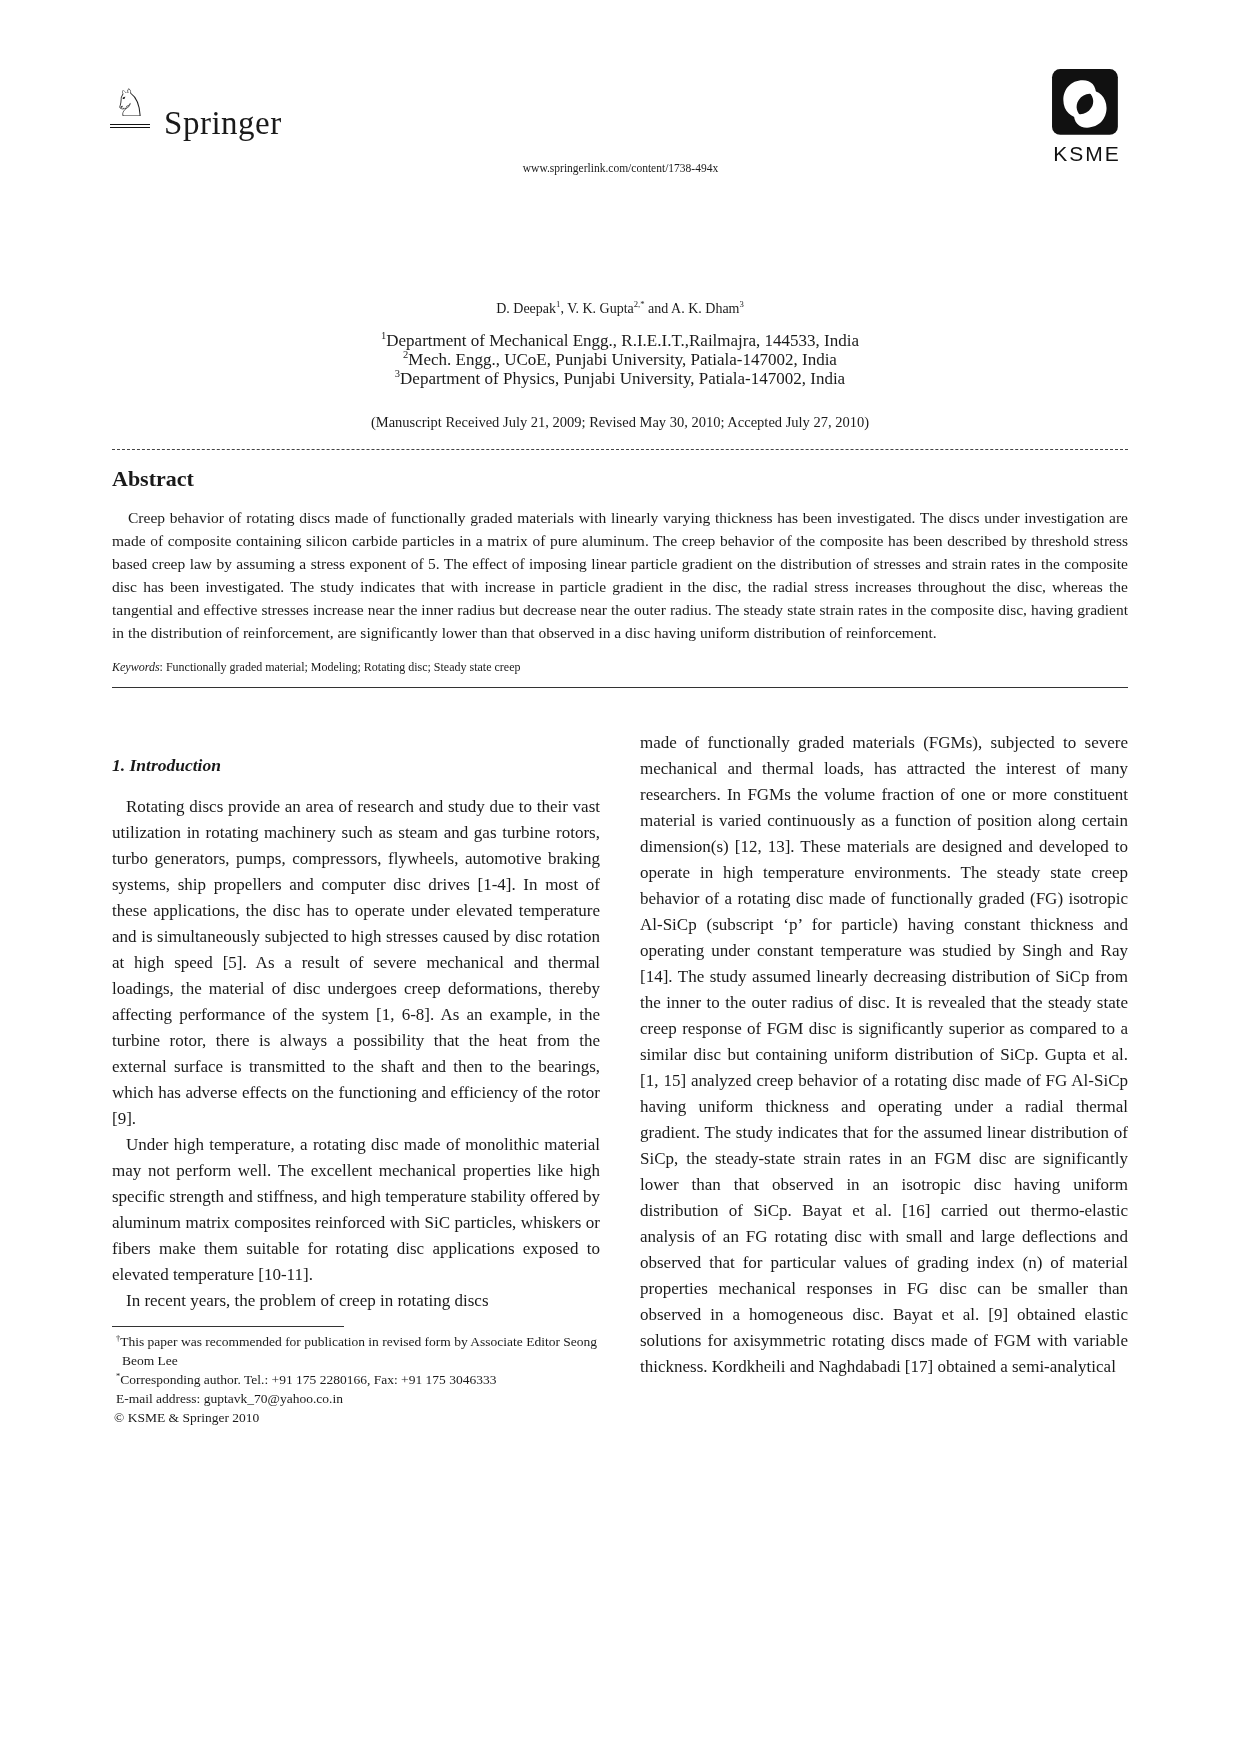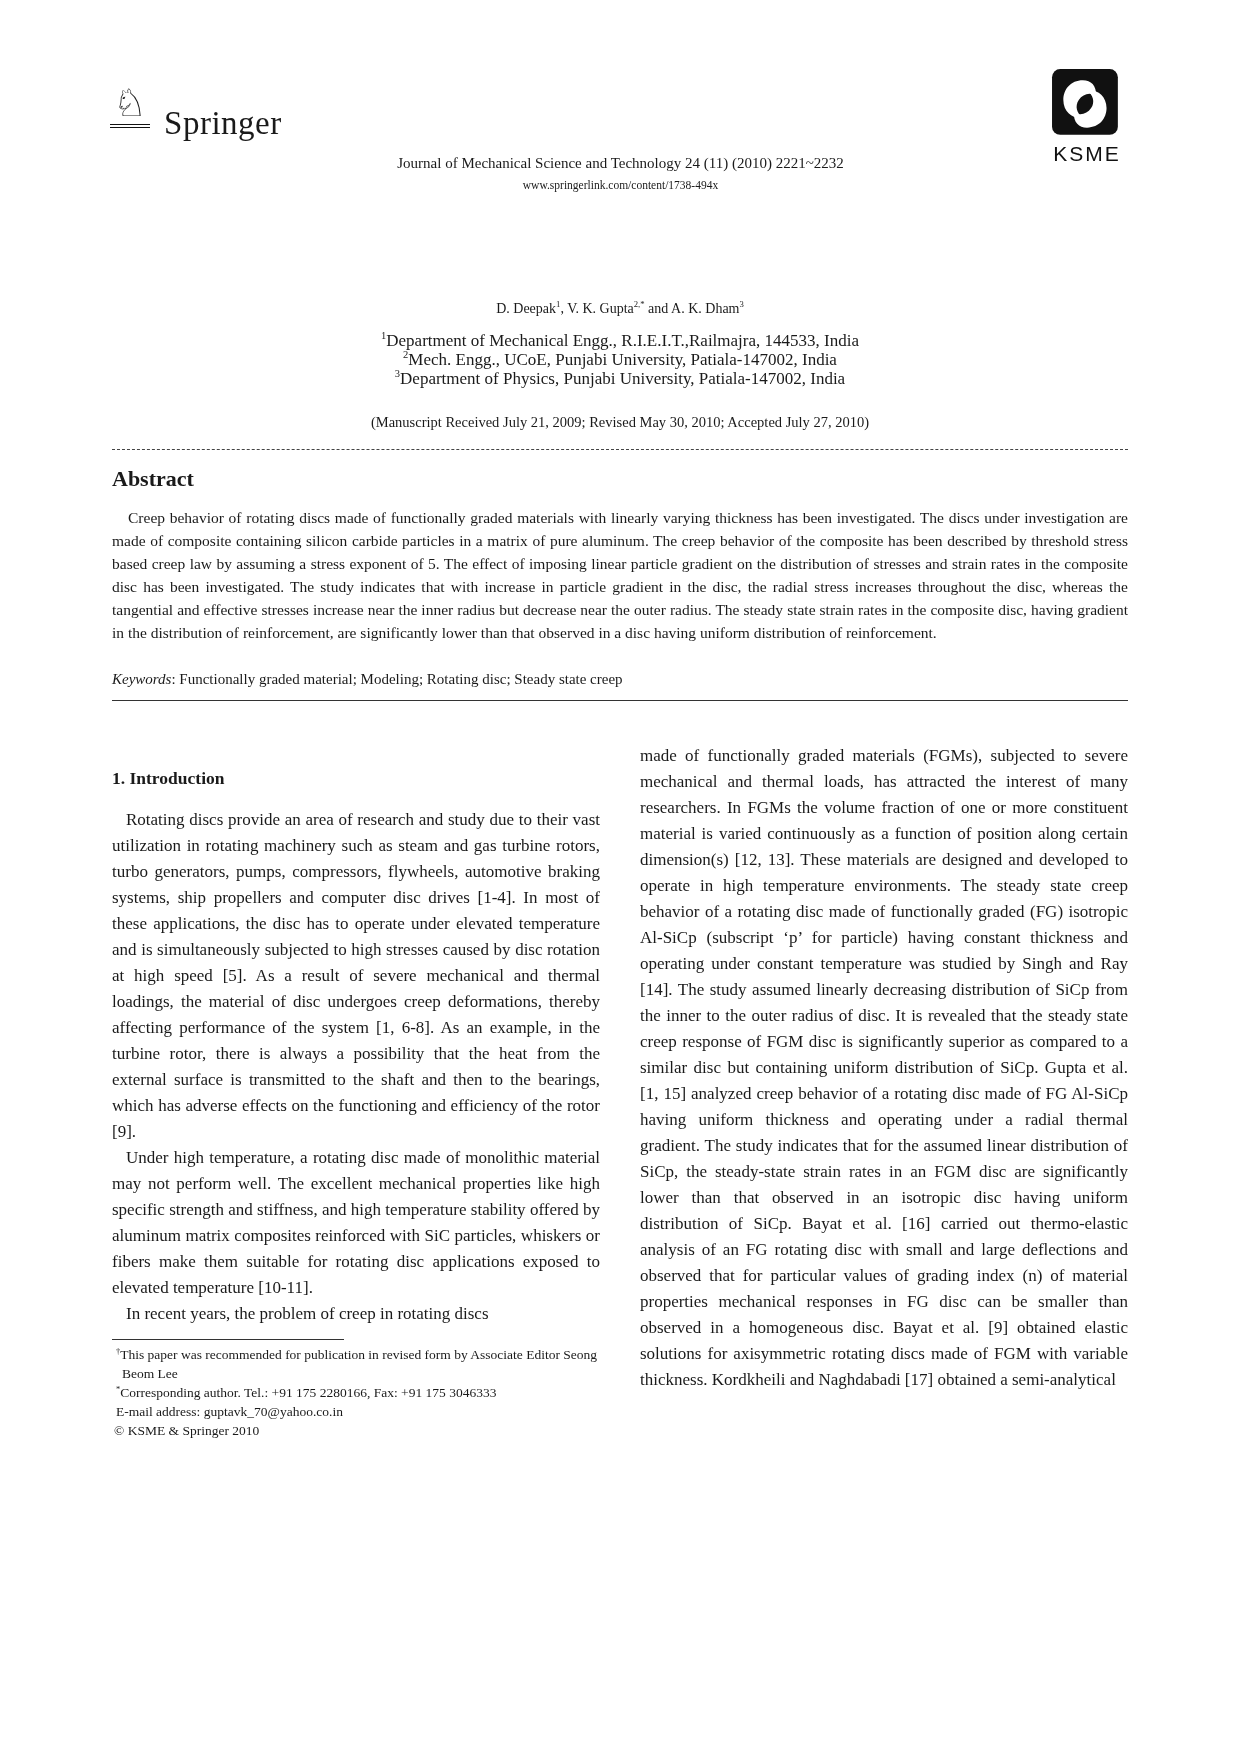--- a/index.html
+++ b/index.html
@@ -54,27 +54,27 @@
   .manuscript { text-align: center; font-size: 14.5px; margin-top: 26px; }
 
   .rule-dashed { border: 0; border-top: 1px dashed #444; margin: 18px 0 0 0; }
   .rule-solid  { border: 0; border-top: 1.5px solid #333; margin: 12px 0 0 0; }
 
   .abstract-heading { font-weight: bold; font-size: 22px; margin-top: 16px; }
   .abstract-text {
     margin: 14px 0 0 0; font-size: 15.5px; line-height: 23px;
     text-align: justify; text-indent: 16px;
   }
-  .keywords { font-size: 15px; margin-top: 27px; }
+  .keywords { font-size: 12px; margin-top: 16px; }
   .keywords .kw-label { font-style: italic; }
 
   
   .columns { display: flex; gap: 40px; margin-top: 42px; }
   .col { width: 488px; font-size: 17px; line-height: 26px; text-align: justify; }
-  .section-heading { font-size: 17.5px; font-weight: bold; margin: 22px 0 16px 0; }
+  .section-heading { font-size: 17.5px; font-weight: bold; margin: 22px 0 16px 0; font-style: italic; }
   .col p { margin: 0; text-indent: 14px; }
   .col p.noindent { text-indent: 0; }
 
   
   .footnote { margin-top: 12px; font-size: 13.5px; line-height: 19px; text-align: left; }
   .footnote-rule { border: 0; border-top: 1.5px solid #333; width: 232px; margin: 0 0 5px 0; }
   .fn-line { padding-left: 10px; text-indent: -6px; }
   .fn-line.flush { padding-left: 2px; text-indent: 0; }
 </style>
 </head>
@@ -92,21 +92,20 @@
       <svg width="74" height="72" viewBox="0 0 70 70">
         <rect x="1" y="1" width="64" height="64" rx="8" fill="#111"></rect>
         <path fill="#fff" d="M31 12 C19 12 12 21 12 31 C12 44 23 50 31 48 C25 44 23 37 27 31 C31 25 38 23 44 27 C44 17 39 12 31 12 Z"></path>
         <path fill="#fff" d="M35 58 C47 58 54 49 54 39 C54 26 43 20 35 22 C41 26 43 33 39 39 C35 45 28 47 22 43 C22 53 27 58 35 58 Z"></path>
       </svg>
     </span>
     <div class="ksme-word">KSME</div>
   </div>
 
   <div class="journal-info">
-    <div class="journal-line">Journal of Mechanical Science and Technology 24 (11) (2010) 2221~2232</div>
     <div class="journal-url">www.springerlink.com/content/1738-494x</div>
   </div>
 
   <div class="main">
 
 
     <div class="authors"><span>D. Deepak</span><sup>1</sup><span>, </span><span>V. K. Gupta</span><sup>2,*</sup><span> and </span><span>A. K. Dham</span><sup>3</sup></div>
 
     <div class="affiliations">
       <div><sup>1</sup><span>Department of Mechanical Engg., R.I.E.I.T.,Railmajra, 144533, India</span></div>

